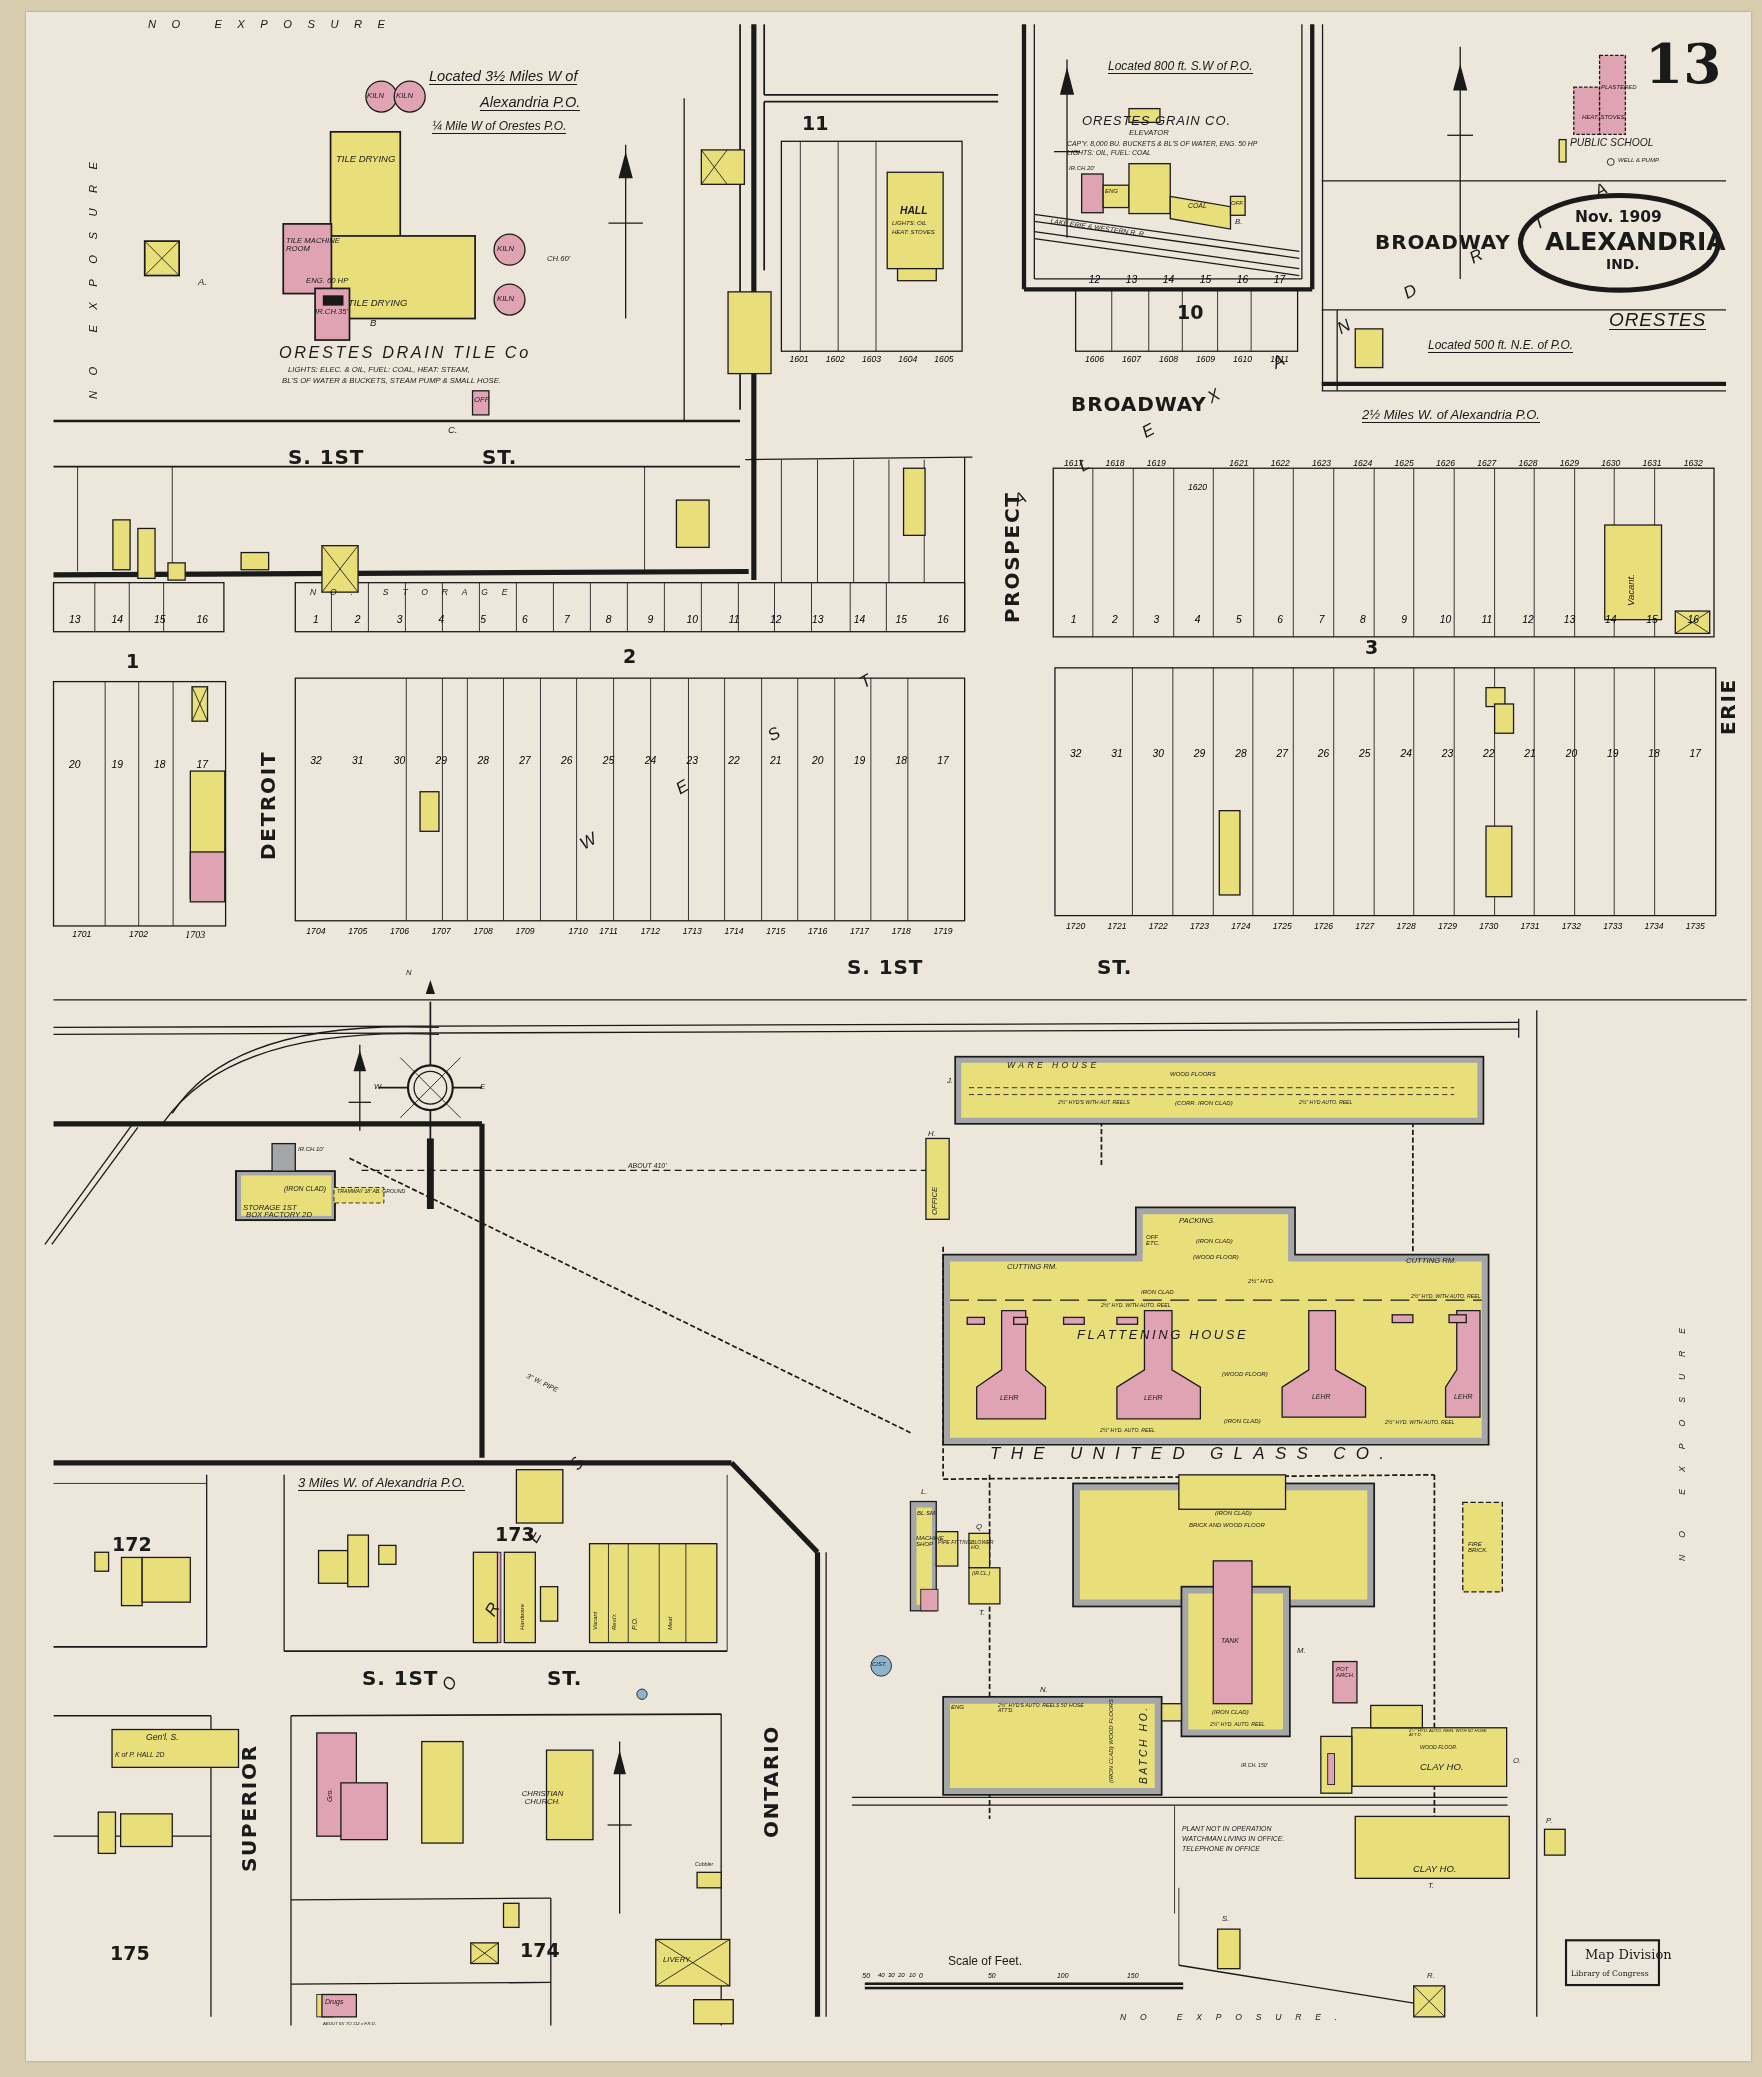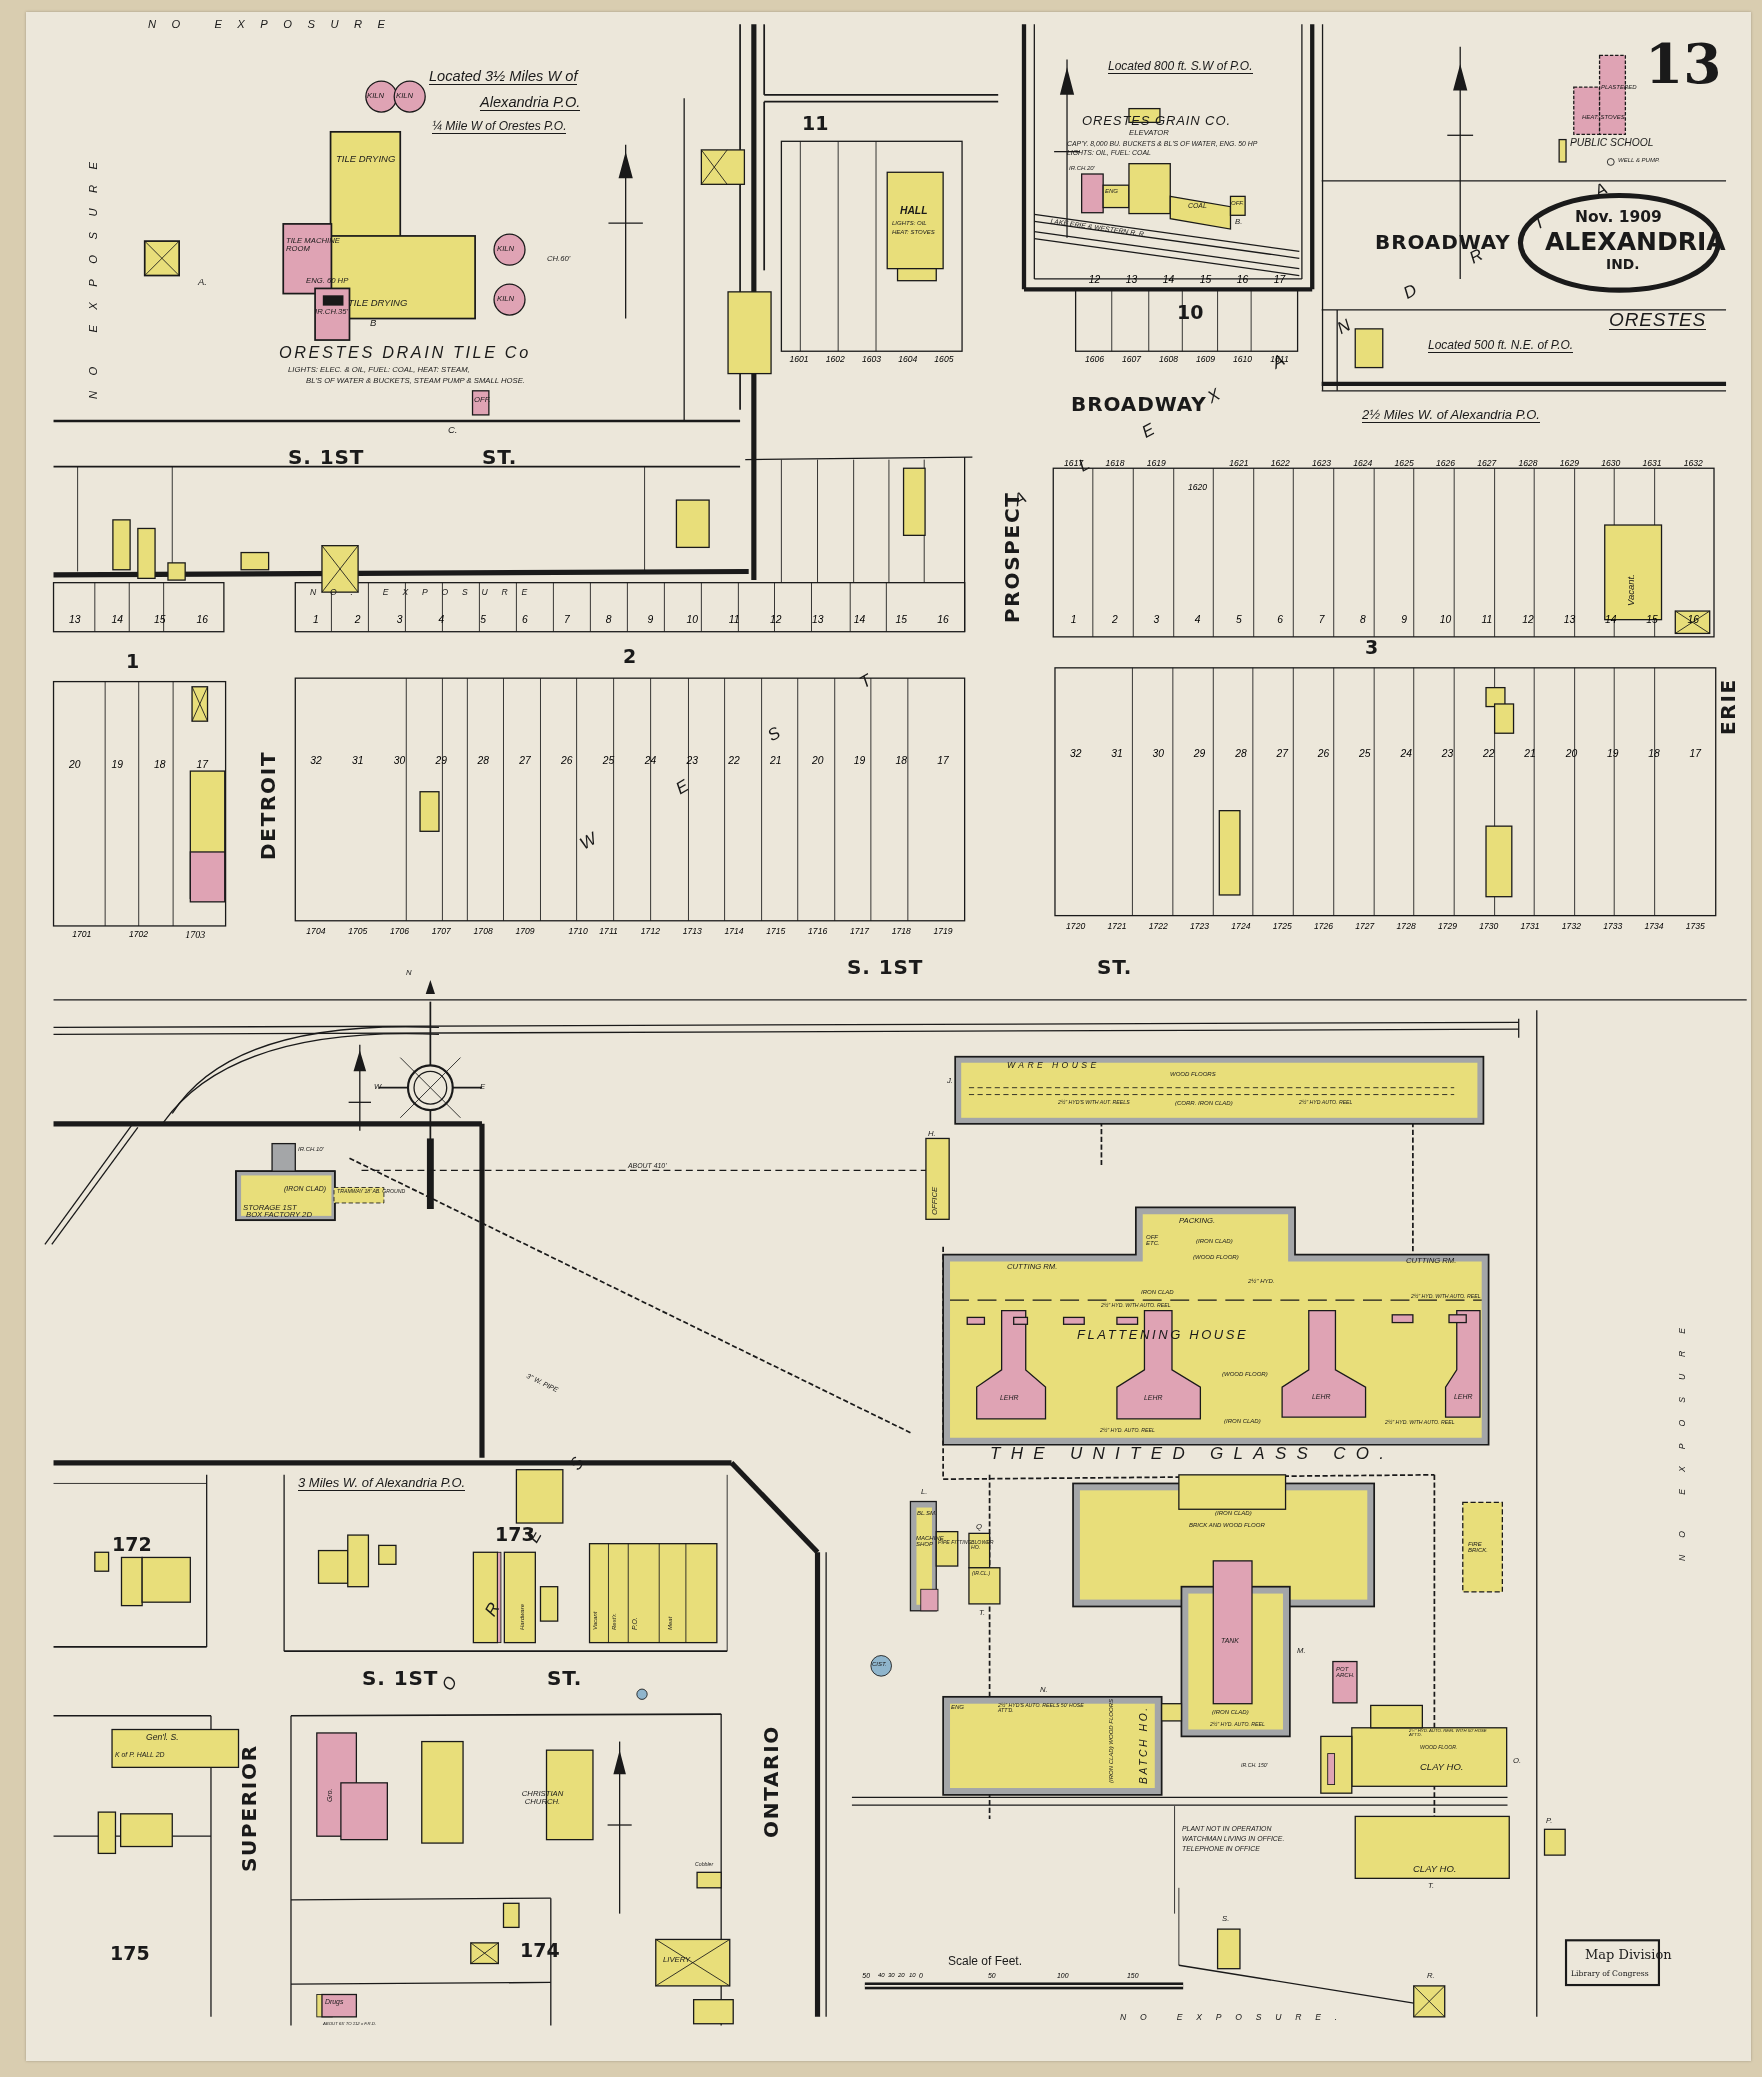--- a/index.html
+++ b/index.html
@@ -464,21 +464,21 @@
 <div class="lbl xs" style="left:260px;top:225px;width:57px;white-space:normal;">TILE MACHINE ROOM</div>
 <div class="lbl xs" style="left:280px;top:265px;">ENG. 60 HP</div>
 <div class="lbl xs" style="left:289px;top:296px;">IR.CH.35'</div>
 <div class="lbl xs" style="left:521px;top:243px;">CH.60'</div>
 <div class="lbl sm" style="left:344px;top:306px;">B</div>
 <div class="lbl sm" style="left:172px;top:265px;">A.</div>
 <div class="lbl sm" style="left:422px;top:413px;">C.</div>
 <div class="lbl xs" style="left:448px;top:384px;">OFF.</div>
 <div class="lbl bldg" style="left:253px;top:332px;font-size:16.3px;letter-spacing:2.6px;">ORESTES DRAIN TILE Co</div>
 <div class="lbl xs" style="left:262px;top:354px;">LIGHTS: ELEC. &amp; OIL, FUEL: COAL, HEAT: STEAM,</div>
-<div class="lbl xs" style="left:280px;top:365px;">BL'S OF WATER &amp; BUCKETS, STEAM PUMP &amp; SMALL HOSE.</div>
+<div class="lbl xs" style="left:256px;top:365px;">BL'S OF WATER &amp; BUCKETS, STEAM PUMP &amp; SMALL HOSE.</div>
 
 <div class="lbl loc" style="left:1082px;top:48px;font-size:12px;">Located 800 ft. S.W of P.O.</div>
 <div class="lbl bldg" style="left:1056px;top:102px;font-size:13px;">ORESTES GRAIN CO.</div>
 <div class="lbl xs" style="left:1103px;top:117px;">ELEVATOR</div>
 <div class="lbl xs" style="left:1041px;top:129px;font-size:6.9px;">CAP'Y. 8,000 BU. BUCKETS &amp; BL'S OF WATER, ENG. 50 HP</div>
 <div class="lbl xs" style="left:1041px;top:138px;font-size:6.9px;">LIGHTS: OIL, FUEL: COAL</div>
 <div class="lbl xs" style="left:1162px;top:191px;font-size:6.9px;">COAL</div>
 <div class="lbl xs" style="left:1043px;top:153px;font-size:6px;">IR.CH.20'</div>
 <div class="lbl xs" style="left:1079px;top:176px;font-size:6px;">ENG</div>
 <div class="lbl xs" style="left:1205px;top:188px;font-size:6px;">OFF.</div>
@@ -488,21 +488,21 @@
 <div class="lbl xs" style="left:1575px;top:72px;font-size:6px;">PLASTERED</div>
 <div class="lbl xs" style="left:1556px;top:102px;font-size:6px;">HEAT: STOVES</div>
 <div class="lbl sm" style="left:1544px;top:126px;font-size:10.3px;">PUBLIC SCHOOL</div>
 <div class="lbl xs" style="left:1592px;top:145px;font-size:6px;">WELL &amp; PUMP.</div>
 <div class="lbl street" style="left:1349px;top:220px;">BROADWAY</div>
 <div class="lbl bldg" style="left:1583px;top:298px;font-size:19px;border-bottom:1.7px solid #1a1a1a;">ORESTES</div>
 <div class="lbl loc" style="left:1402px;top:327px;font-size:12px;">Located 500 ft. N.E. of P.O.</div>
 
 <div class="lbl street" style="left:262px;top:435px;">S. 1ST</div>
 <div class="lbl street" style="left:456px;top:435px;">ST.</div>
-<div class="lbl spaced" style="left:284px;top:576px;font-size:8.6px;letter-spacing:13.8px;">NO. EXPOSURE</div>
+<div class="lbl spaced" style="left:284px;top:576px;font-size:8.6px;letter-spacing:13.8px;">NO. STORAGE</div>
 <div class="lbl street" style="left:1045px;top:382px;">BROADWAY</div>
 <div class="lbl loc" style="left:1336px;top:396px;font-size:13px;">2½ Miles W. of Alexandria P.O.</div>
 <div class="lbl streetv" style="left:976px;top:611px;">PROSPECT</div>
 <div class="lbl streetv" style="left:232px;top:848px;">DETROIT</div>
 <div class="lbl streetv" style="left:1692px;top:723px;">ERIE</div>
 <div class="lbl street" style="left:821px;top:945px;">S. 1ST</div>
 <div class="lbl street" style="left:1071px;top:945px;">ST.</div>
 <div class="lbl big" style="left:985px;top:482px;transform:rotate(-28deg);transform-origin:left top;font-size:17px;letter-spacing:29px;">A L E X A N D R I A</div>
 <div class="lbl big" style="left:551px;top:826px;transform:rotate(-30deg);transform-origin:left top;font-size:17px;letter-spacing:45px;">W E S T</div>
 

